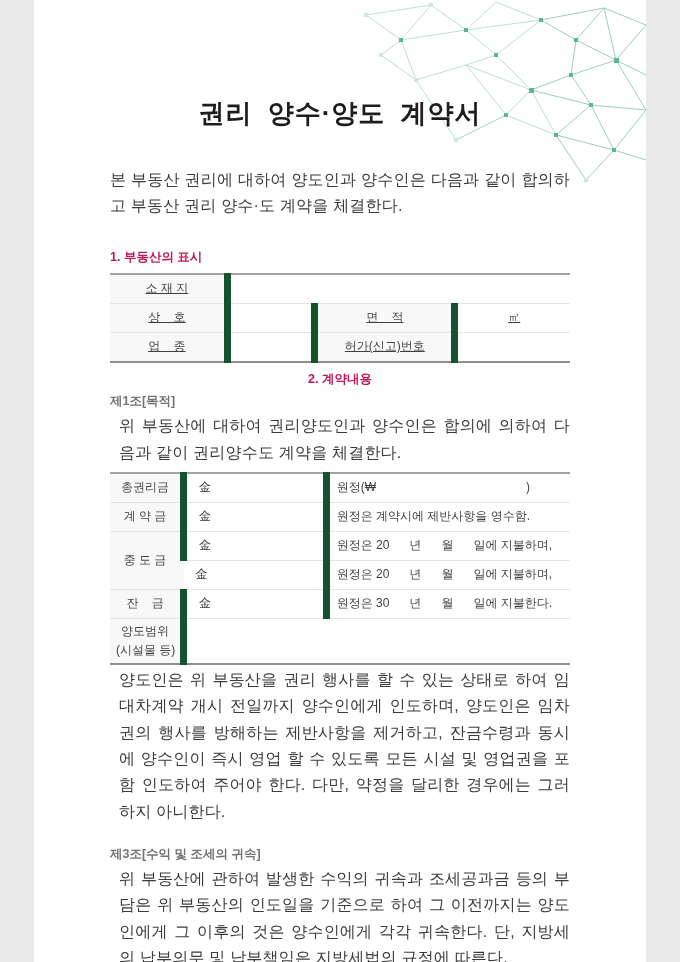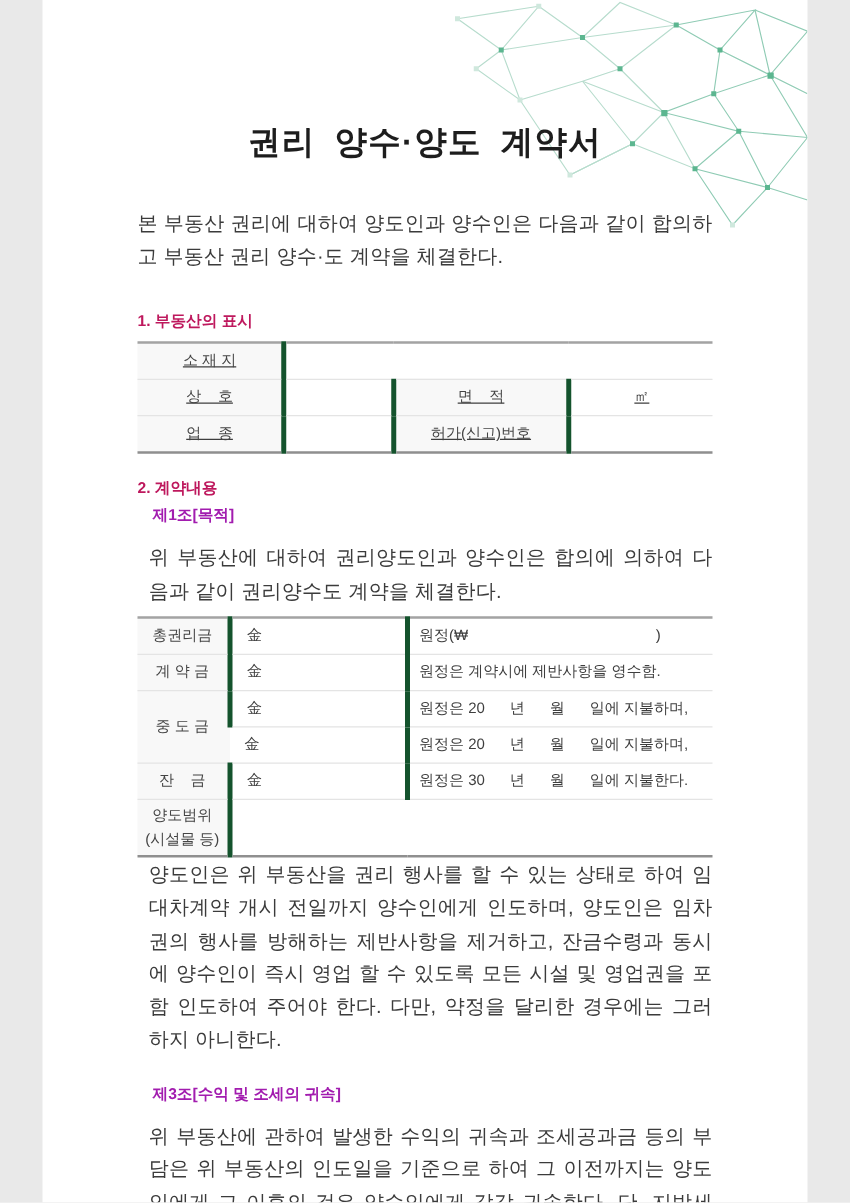--- a/index.html
+++ b/index.html
@@ -28,39 +28,39 @@
   .para {
     margin:0; font-size:16px; line-height:1.65;
     text-align:justify; color:#3b3b3b; letter-spacing:0.2px;
   }
   .intro { margin-top:36px; }
   .num-heading {
     margin:0; font-size:12.5px; font-weight:bold; color:#be185d;
     line-height:1.5;
   }
   .h-prop { margin-top:28px; }
-  .h-contract { margin-top:18px; }
+  .h-contract { margin-top:7px;text-align:center; }
   .article-heading {
-    margin:12px; font-size:12.5px; font-weight:bold; color:#a21caf;
+    margin:0; font-size:12.5px; font-weight:bold; color:#737373;
     line-height:1.5;
   }
   .a1 { margin-top:4px; }
   .a2 { margin-top:18px; }
   .a3 { margin-top:20px; }
   .article-body { margin-top:2px; padding-left:9px; }
   table {
     width:100%; border-collapse:collapse; table-layout:fixed;
     border-top:2px solid #a3a3a3; border-bottom:2px solid #8f8f8f;
     font-size:12px; color:#3e3e3e;
   }
   .t-prop { margin-top:6px;text-decoration:underline; }
   .t-pay  { margin-top:6px; }
   td { height:24px; padding:2px 6px; vertical-align:middle; }
   tr + tr td { border-top:1px solid #e4e4e4; }
-  td + td { border-left:4px solid #14532d; }
+  td + td { border-left:7px solid #14532d; }
   td.lbl {
     background:#f8f8f8; text-align:center;
     white-space:pre; color:#444;
   }
   td.val { background:#ffffff; }
   td.center { text-align:center; }
   td.gold { padding-left:12px; }
   td.txt { padding-left:7px; white-space:pre-wrap; }
   .won-gap { display:inline-block; width:150px; }
   td.scope-lbl { line-height:1.55; height:40px; }

